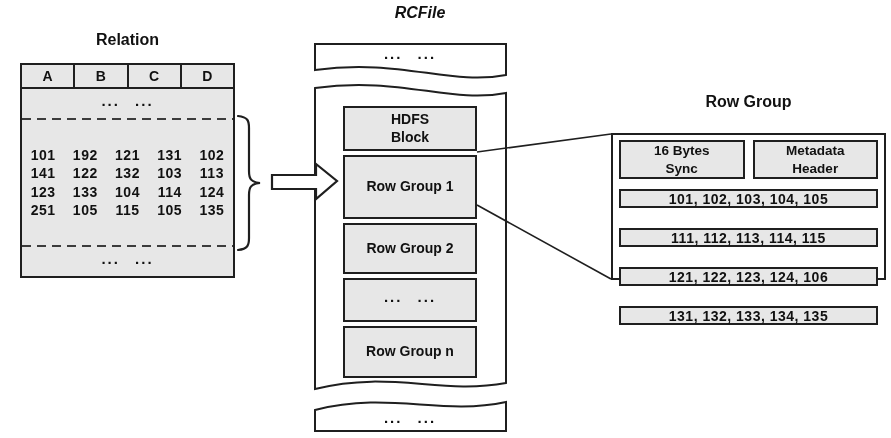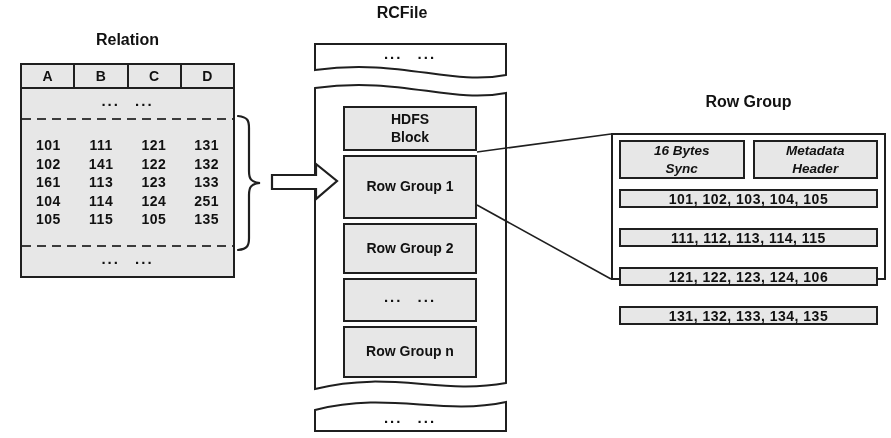--- a/index.html
+++ b/index.html
@@ -5,21 +5,21 @@
   html,body{margin:0;padding:0;background:#fff;}
   .canvas{
     position:relative;width:891px;height:438px;background:#fff;overflow:hidden;
     font-family:"Liberation Sans","DejaVu Sans",sans-serif;
     color:#111;
   }
   .underlay{position:absolute;left:0;top:0;width:891px;height:438px;}
 
   .title{position:absolute;font-weight:bold;font-size:16px;text-align:center;color:#111;}
   .relation-title{left:20px;top:31px;width:215px;}
-  .rcfile-title{left:306px;top:4px;width:192px;}
+  .rcfile-title{left:324px;top:4px;width:192px;font-style:italic;}
   .rowgroup-title{left:611px;top:93px;width:275px;}
 
   
   .relation-table{
     position:absolute;left:20px;top:63px;width:215px;height:215px;
     border:2px solid #1f1f1f;background:#e7e7e7;box-sizing:border-box;
     display:flex;flex-direction:column;
   }
   .rel-header{display:flex;height:22px;border-bottom:2px solid #1f1f1f;}
   .rel-hcell{
@@ -30,21 +30,21 @@
   .rel-dots{
     height:29px;display:flex;align-items:center;justify-content:center;
     font-weight:bold;font-size:15px;letter-spacing:2px;word-spacing:9px;
   }
   .rel-dots span, .strip-dots, .rc-dots{transform:translateY(-3px);}
   .dashed{
     height:2px;width:100%;
     background:repeating-linear-gradient(90deg,#3c3c3c 0 9px,transparent 9px 15px);
   }
   .rel-data{
-    flex:1;display:grid;grid-template-columns:repeat(4,1fr);
+    flex:1;display:grid;grid-template-columns:repeat(5,1fr);
     align-content:center;row-gap:0;
   }
   .rel-cell{
     text-align:center;font-weight:bold;font-size:14px;line-height:18.5px;
     letter-spacing:0.5px;
   }
 
   
   .strip-dots{
     position:absolute;font-weight:bold;font-size:15px;letter-spacing:2px;word-spacing:9px;
@@ -62,21 +62,21 @@
   .rc-cell.h45{height:45px;} .rc-cell.h48{height:64px;}
   .rc-cell.h51{height:51px;} .rc-cell.h44{height:44px;} .rc-cell.h52{height:52px;margin-bottom:14px;}
   .rc-dots{font-size:15px;letter-spacing:2px;word-spacing:9px;}
 
   
   .rowgroup-box{
     position:absolute;left:611px;top:133px;width:275px;height:147px;
     border:2px solid #1f1f1f;background:#fff;box-sizing:border-box;
     padding:5px 6px 0 6px;display:flex;flex-direction:column;
   }
-  .rg-header{display:flex;gap:8px;height:55px;margin-bottom:10px;font-style:italic;}
+  .rg-header{display:flex;gap:8px;height:55px;margin-bottom:10px;}
   .rg-hbox{
     flex:1;background:#e7e7e7;border:2px solid #1f1f1f;box-sizing:border-box;
     display:flex;flex-direction:column;align-items:center;justify-content:center;
     font-weight:bold;font-size:13.5px;line-height:1.3;
   }
   .rg-row{
     height:19px;background:#e7e7e7;border:2px solid #1f1f1f;box-sizing:border-box;
     display:flex;align-items:center;justify-content:center;
     font-weight:bold;font-size:14px;letter-spacing:0.5px;margin-bottom:20px;
   }
@@ -112,28 +112,28 @@
       <div class="rel-hcell">B</div>
       <div class="rel-hcell">C</div>
       <div class="rel-hcell">D</div>
     </div>
     <div class="rel-dots">
         <span>... ...</span>
       </div>
     <div class="dashed"></div>
     <div class="rel-data">
       <span class="rel-cell">101</span>
-      <span class="rel-cell">111</span>
+      <span class="rel-cell">192</span>
       <span class="rel-cell">121</span>
       <span class="rel-cell">131</span>
       <span class="rel-cell">102</span>
       <span class="rel-cell">141</span>
       <span class="rel-cell">122</span>
       <span class="rel-cell">132</span>
-      <span class="rel-cell">161</span>
+      <span class="rel-cell">103</span>
       <span class="rel-cell">113</span>
       <span class="rel-cell">123</span>
       <span class="rel-cell">133</span>
       <span class="rel-cell">104</span>
       <span class="rel-cell">114</span>
       <span class="rel-cell">124</span>
       <span class="rel-cell">251</span>
       <span class="rel-cell">105</span>
       <span class="rel-cell">115</span>
       <span class="rel-cell">105</span>

